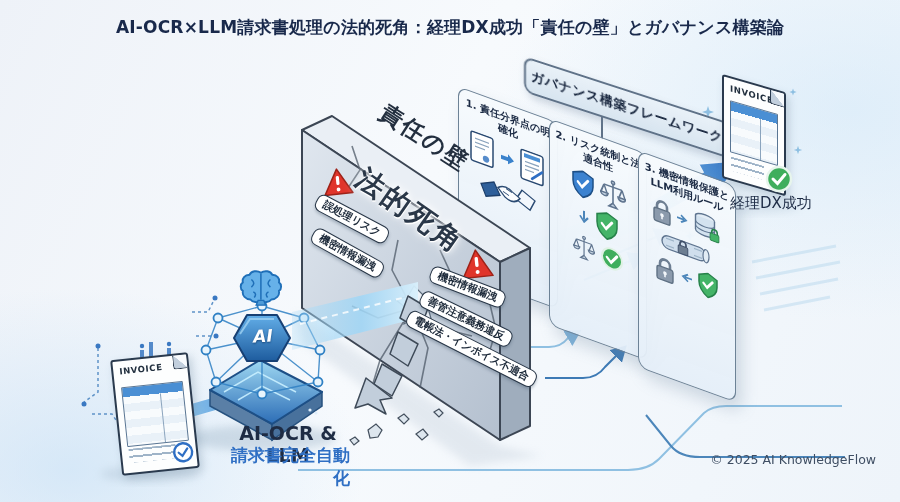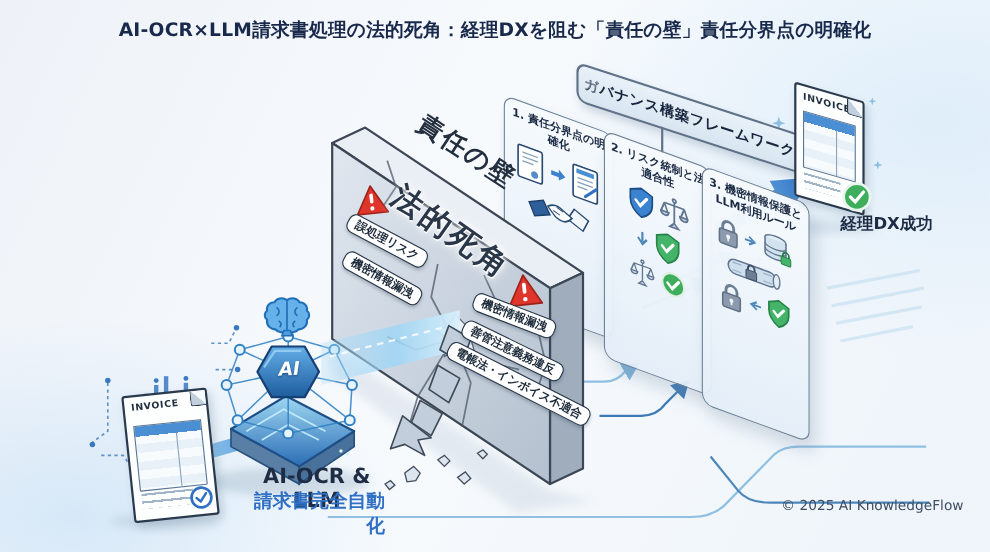--- a/index.html
+++ b/index.html
@@ -66,21 +66,21 @@
   .dcol{position:absolute;top:9px;bottom:0;left:62%;border-left:1.1px solid #8ba4bd;}
   .dlines{position:absolute;left:7px;right:20px;height:14px;
     background:repeating-linear-gradient(to bottom,#9fb4c8 0 2px,transparent 2px 7px);}
   
   #ai-badge{left:247px;top:326px;width:32px;text-align:center;transform:rotate(-3deg);
     font-size:17px;font-weight:800;font-style:italic;color:#fff;text-shadow:0 1px 2px rgba(10,40,80,.6);}
   #ai-caption-1{left:228px;top:422px;width:120px;text-align:center;
     font-size:19px;font-weight:800;color:#1e2c44;}
   #ai-caption-2{left:226px;top:444px;width:124px;text-align:right;
     font-size:17px;font-weight:800;color:#2f6fc4;}
-  #result-caption{left:764px;top:194px;width:110px;font-size:15px;font-weight:700;color:#1d2b45;}
+  #result-caption{left:730px;top:194px;width:110px;font-size:15px;font-weight:400;color:#1d2b45;}
   #copyright{right:24px;top:452px;font-size:12.5px;color:#3f4e63;}
   .z2{z-index:2;} .z3{z-index:3;} .z4{z-index:4;}
 </style>
 </head>
 <body>
 
 <div id="stage">
 
   <svg class="layer" width="900" height="502">
     <defs>
@@ -396,21 +396,21 @@
     </g>
     <g fill="#dde6ee" stroke="#44505e" stroke-width="1.2">
       <path d="M368,430 l8,-6 6,6 -4,7 -8,1 Z"></path>
         <path d="M398,418 l6,-4 5,5 -5,5 Z"></path>
       <path d="M416,434 l7,-5 5,6 -6,5 Z"></path>
         <path d="M434,412 l5,-3 4,4 -4,4 Z"></path>
       <path d="M350,440 l5,-3 4,4 -5,4 Z"></path>
     </g>
   </svg>
 
-  <div id="title" class="abs z4">AI-OCR×LLM請求書処理の法的死角：経理DXを阻む「責任の壁」責任分界点の明確化</div>
+  <div id="title" class="abs z4">AI-OCR×LLM請求書処理の法的死角：経理DX成功「責任の壁」とガバナンス構築論</div>
 
   <div class="wall-top-label abs z4">責任の壁</div>
   <div class="wall-main-label abs z4">法的死角</div>
 
   <div class="chip z4" style="left:312px;top:210px;transform:rotate(28deg);">誤処理リスク</div>
   <div class="chip z4" style="left:308px;top:244px;transform:rotate(29deg);">機密情報漏洩</div>
   <div class="chip z4" style="left:428px;top:278px;transform:rotate(21deg);">機密情報漏洩</div>
   <div class="chip z4" style="left:416px;top:310px;transform:rotate(26deg);">善管注意義務違反</div>
   <div class="chip z4" style="left:400px;top:340px;transform:rotate(27deg);">電帳法・インボイス不適合</div>
 

